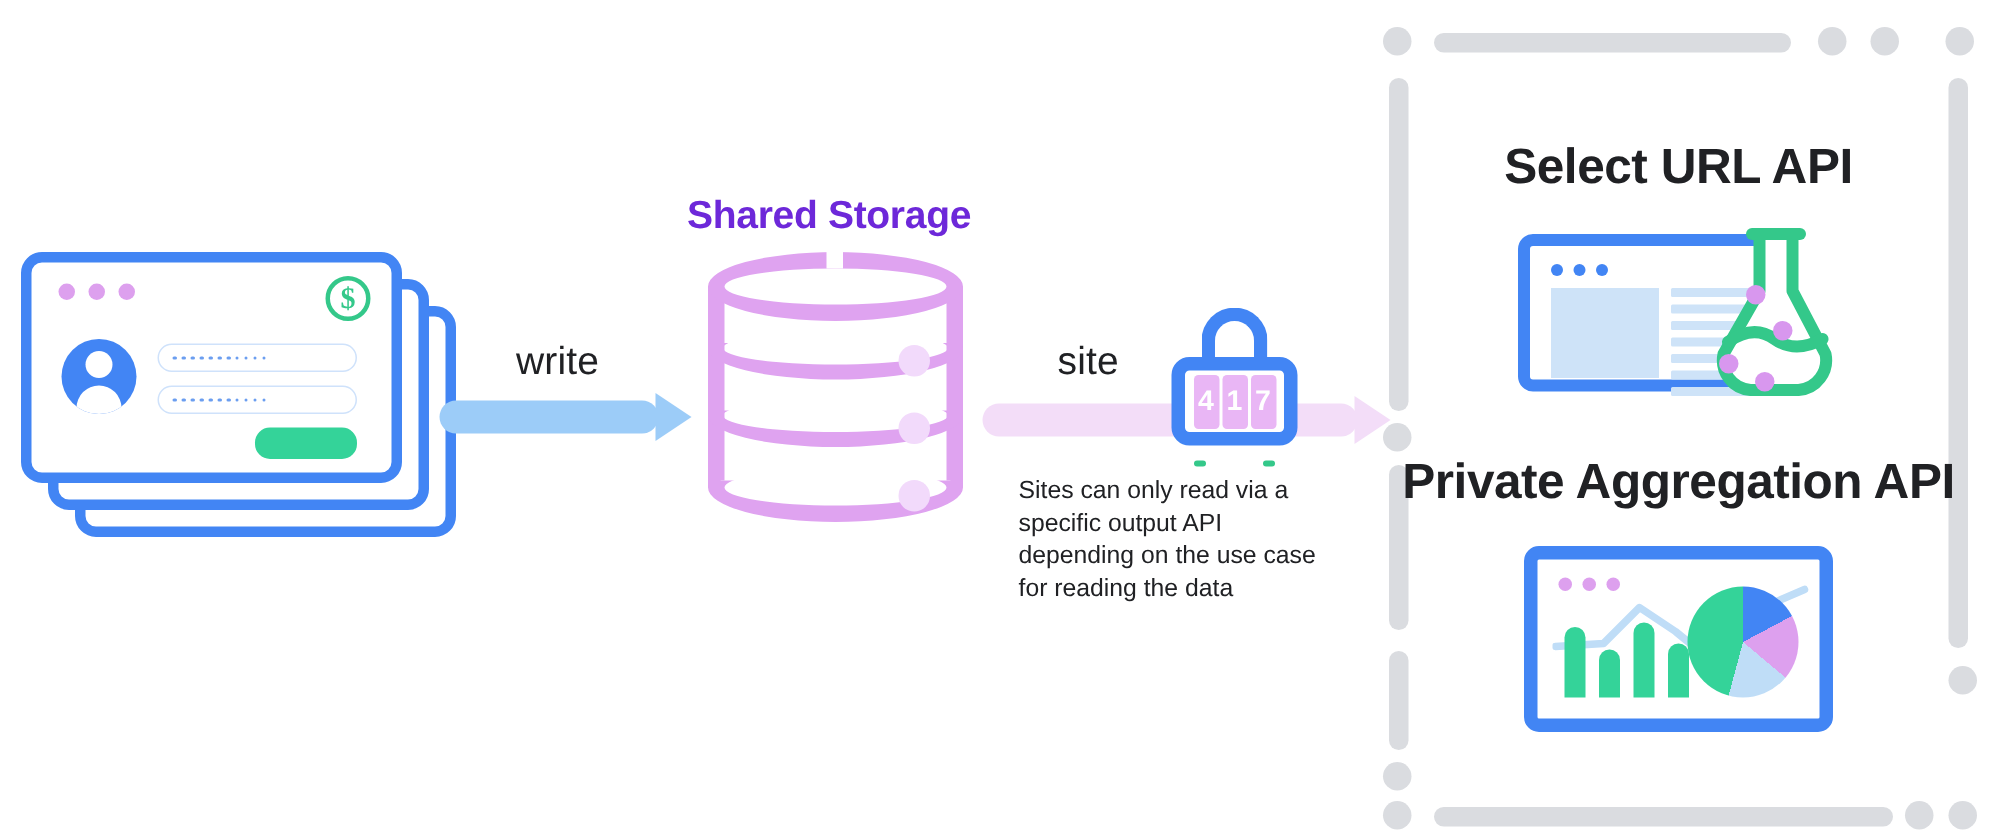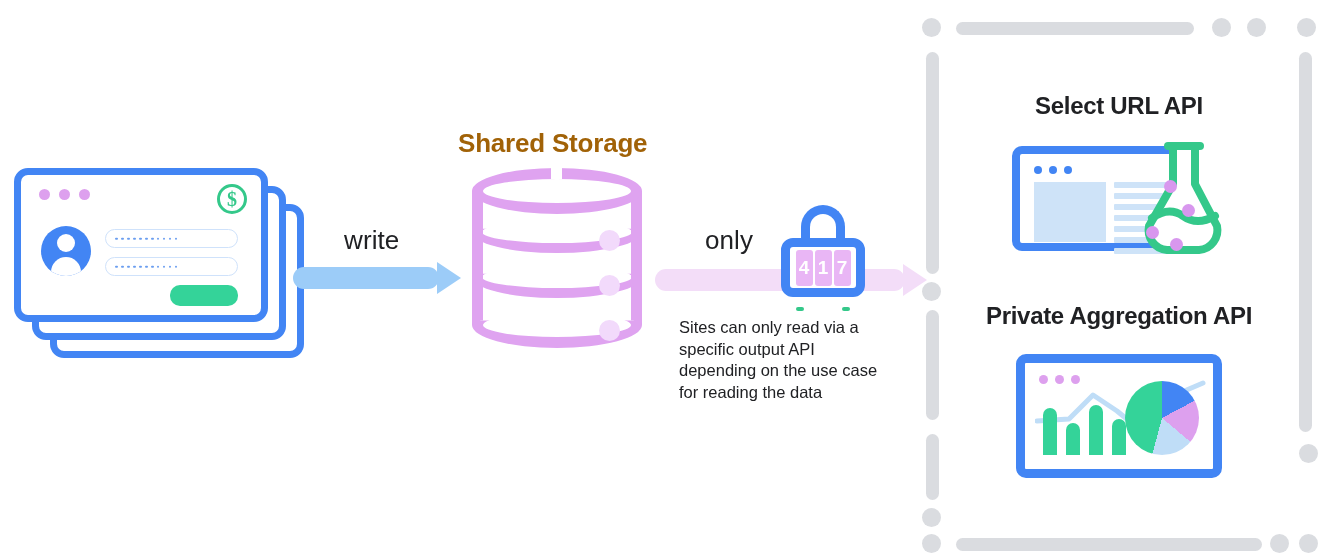--- a/index.html
+++ b/index.html
@@ -48,21 +48,21 @@
 
   .arrow-label{position:absolute;font-size:26px;color:#202124;letter-spacing:.1px;}
   #write-label{left:344px;top:225px;}
   #read-label{left:705px;top:225px;}
 
   .caption{position:absolute;font-size:16.5px;line-height:21.5px;color:#202124;white-space:pre-line;}
   #write-caption{left:292px;top:313px;width:178px;}
   #read-caption{left:665px;top:317px;width:240px;margin-left:14px;}
 
   
-  #shared-storage-title{position:absolute;left:458px;top:128px;font-size:26px;font-weight:700;color:#a16207;letter-spacing:-.2px;}
+  #shared-storage-title{position:absolute;left:458px;top:128px;font-size:26px;font-weight:700;color:#6d28d9;letter-spacing:-.2px;}
   #cylinder{position:absolute;left:472px;top:168px;width:170px;height:180px;}
   .cyl-top{position:absolute;left:0;top:0;width:170px;height:46px;border:11px solid #DFA3F0;
       border-radius:50%;box-sizing:border-box;background:#fff;}
   .cyl-body{position:absolute;left:0;top:23px;width:170px;height:134px;
       border-left:11px solid #DFA3F0;border-right:11px solid #DFA3F0;box-sizing:border-box;background:#fff;}
   .cyl-bot{position:absolute;left:0;top:134px;width:170px;height:46px;border:11px solid #DFA3F0;
       border-radius:50%;box-sizing:border-box;background:#fff;
       clip-path:polygon(-10% 40%,110% 40%,110% 130%,-10% 130%);}
   .cyl-ring{position:absolute;left:0;width:170px;height:42px;border:10px solid #DFA3F0;
       border-radius:50%;box-sizing:border-box;background:transparent;
@@ -83,21 +83,21 @@
       font-size:19px;font-weight:700;line-height:36px;text-align:center;font-family:"Liberation Sans",sans-serif;}
   .lock-dash{position:absolute;top:60px;width:8px;height:4px;border-radius:2px;background:#34C88A;}
   .lock-dash.l{left:6px;} .lock-dash.r{right:6px;}
 
   
   #api-panel{position:absolute;left:922px;top:10px;width:394px;height:535px;}
   .dash{position:absolute;background:#DADCE0;border-radius:9px;}
   .dot-dash{position:absolute;width:19px;height:19px;border-radius:50%;background:#DADCE0;}
 
   .api-card{position:absolute;width:100%;text-align:center;}
-  .api-title{font-size:24px;font-weight:700;color:#202124;letter-spacing:-.3px;}
+  .api-title{font-size:33px;font-weight:700;color:#202124;letter-spacing:-.3px;}
   #card-select-url{top:82px;}
   #card-private-agg{top:292px;}
 
   
   #select-url-icon{position:relative;width:215px;height:108px;margin:26px auto 0;}
   .su-win{position:absolute;left:0;top:0;width:178px;height:105px;border:8px solid #4285F4;border-radius:10px;box-sizing:border-box;background:#fff;}
   .su-dots{position:absolute;left:14px;top:12px;display:flex;gap:7px;}
   .su-dots i{width:8px;height:8px;border-radius:50%;background:#4285F4;display:block;}
   .su-block{position:absolute;left:14px;top:28px;width:72px;height:60px;background:#CEE3F8;}
   .su-lines{position:absolute;left:94px;top:28px;width:76px;display:flex;flex-direction:column;gap:5px;}
@@ -177,21 +177,21 @@
     <div class="cyl-bot"></div>
     <div class="cyl-ring r1"></div>
     <div class="cyl-ring r2"></div>
     <div class="cyl-top"></div>
     <div class="cyl-gap"></div>
     <div class="cyl-dot d1"></div>
     <div class="cyl-dot d2"></div>
     <div class="cyl-dot d3"></div>
   </div>
 
-  <div class="arrow-label" id="read-label">only</div>
+  <div class="arrow-label" id="read-label">site</div>
   <div class="arrow" id="read-arrow">
     <div class="shaft"></div>
     <div class="head"></div>
   </div>
 
   <div class="abs" id="padlock">
     <div class="lock-shackle"></div>
     <div class="lock-body">
       <div class="lock-dash l"></div>
       <div class="lock-dash r"></div>

